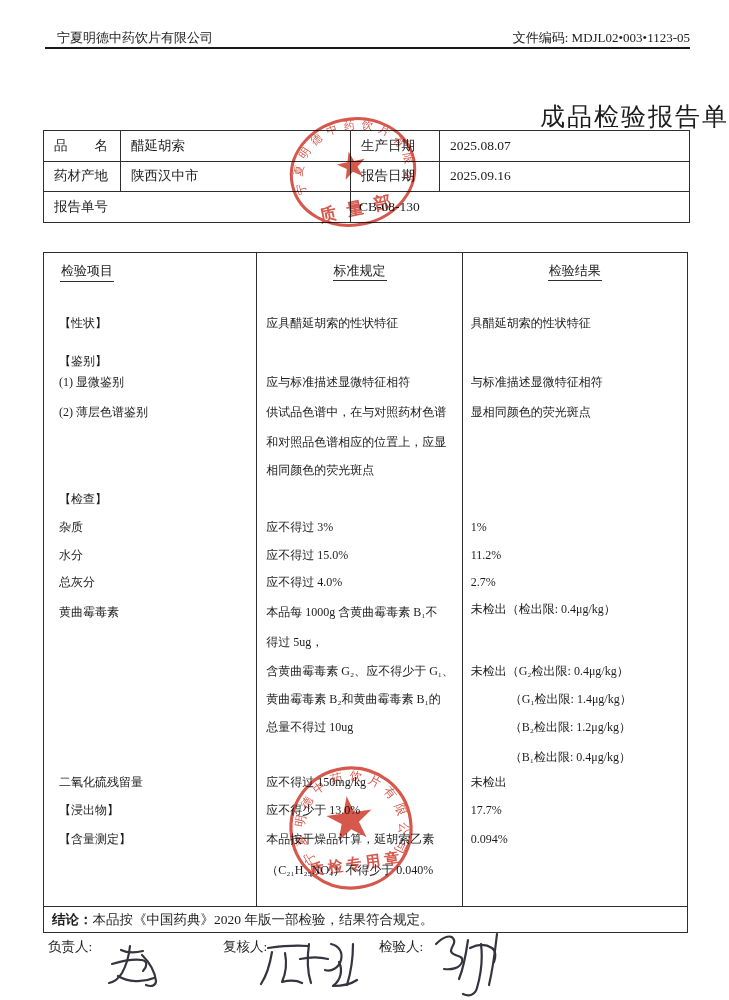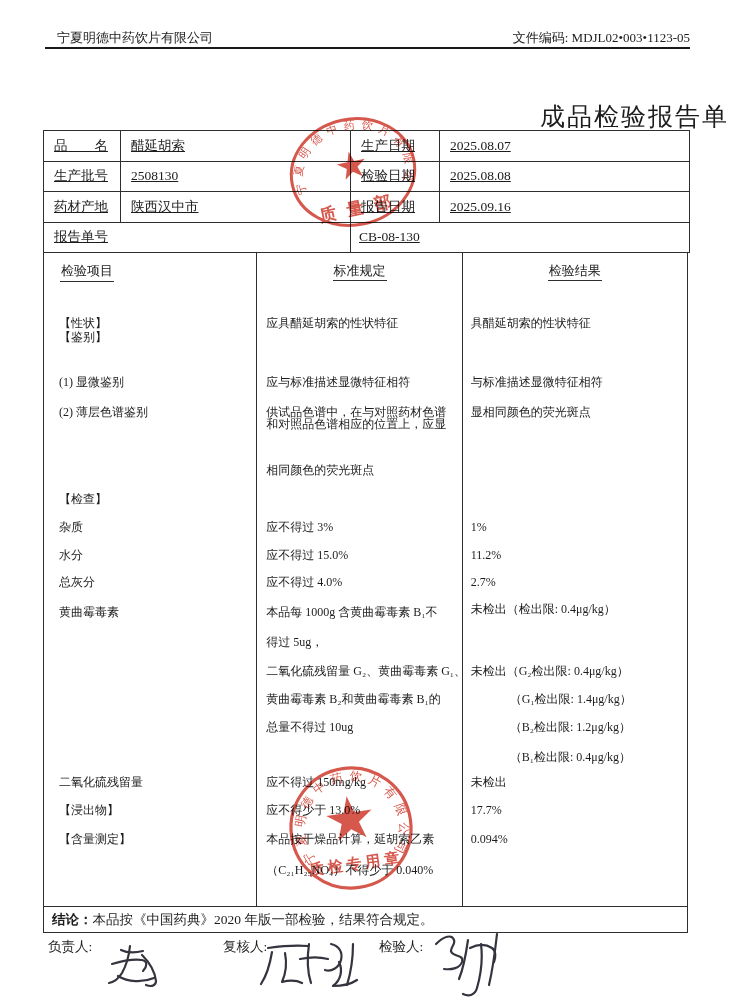--- a/index.html
+++ b/index.html
@@ -8,21 +8,21 @@
   
   .hdr{position:absolute;left:57px;right:39px;top:29px;display:flex;
        justify-content:space-between;align-items:flex-end;font-size:13px;}
   .hdr-rule{position:absolute;left:45px;right:39px;top:47px;border-top:2.5px solid #1a1a1a;}
   .title{position:absolute;left:0;right:0;top:100px;text-align:right;font-size:25px;
          font-weight:normal;letter-spacing:2px;}
   
   table.info{position:absolute;left:43px;top:130px;border-collapse:collapse;table-layout:fixed;}
   table.info{border:1.5px solid #2e2e2e;}
   table.info td{border:1px solid #2e2e2e;height:29.5px;font-size:13.5px;padding:0 0 0 10px;
-                vertical-align:middle;white-space:pre;text-decoration:underline;}
+                vertical-align:middle;white-space:pre;}
   td.w1{width:66px;} td.w2{width:219px;} td.w3{width:78px;} td.w4{width:239px;}
   
   .maintbl{position:absolute;left:43px;top:252px;width:645px;height:655px;
            border:1.5px solid #2e2e2e;box-sizing:border-box;display:flex;}
   .mcol{position:relative;height:100%;box-sizing:border-box;}
   .mcol1{width:214px;border-right:1px solid #2e2e2e;}
   .mcol2{width:206px;border-right:1px solid #2e2e2e;}
   .mcol3{width:225px;}
   .mhead{position:absolute;top:9px;width:100%;text-align:center;font-size:13px;}
   .mhead.left{text-align:left;padding-left:16px;box-sizing:border-box;font-family:Liberation Mono, monospace;}
@@ -56,69 +56,63 @@
 
   <div class="title">成品检验报告单</div>
 
   <table class="info">
     <tbody>
         <tr>
       <td class="w1">品　　名</td>
       <td class="w2">醋延胡索</td>
       <td class="w3">生产日期</td>
       <td class="w4">2025.08.07</td>
-    </tr>
-    <tr>
-      <td class="w1">生产批号</td>
-      <td class="w2">2508130</td>
-      <td class="w3">检验日期</td>
-      <td class="w4">2025.08.08</td>
     </tr>
     <tr>
       <td class="w1">药材产地</td>
       <td class="w2">陕西汉中市</td>
       <td class="w3">报告日期</td>
       <td class="w4">2025.09.16</td>
     </tr>
     <tr>
       <td colspan="2">报告单号</td>
       <td colspan="2" style="padding-left:8px">CB-08-130</td>
     </tr>
   </tbody>
     </table>
 
   <div class="maintbl">
     <div class="mcol mcol1">
       <div class="mhead left"><span>检验项目</span></div>
       <div class="ln" style="top:64px">【性状】</div>
-      <div class="ln" style="top:78px">【鉴别】</div>
+      <div class="ln" style="top:102px">【鉴别】</div>
       <div class="ln" style="top:123px">(1) 显微鉴别</div>
       <div class="ln" style="top:153px">(2) 薄层色谱鉴别</div>
       <div class="ln" style="top:240px">【检查】</div>
       <div class="ln" style="top:268px">杂质</div>
       <div class="ln" style="top:296px">水分</div>
       <div class="ln" style="top:323px">总灰分</div>
       <div class="ln" style="top:353px">黄曲霉毒素</div>
       <div class="ln" style="top:523px">二氧化硫残留量</div>
       <div class="ln" style="top:551px">【浸出物】</div>
       <div class="ln" style="top:580px">【含量测定】</div>
     </div>
     <div class="mcol mcol2">
       <div class="mhead"><span>标准规定</span></div>
       <div class="ln" style="top:64px">应具醋延胡索的性状特征</div>
       <div class="ln" style="top:123px">应与标准描述显微特征相符</div>
       <div class="ln" style="top:153px">供试品色谱中，在与对照药材色谱</div>
-      <div class="ln" style="top:165px">和对照品色谱相应的位置上，应显</div>
+      <div class="ln" style="top:183px">和对照品色谱相应的位置上，应显</div>
       <div class="ln" style="top:211px">相同颜色的荧光斑点</div>
       <div class="ln" style="top:268px">应不得过 3%</div>
       <div class="ln" style="top:296px">应不得过 15.0%</div>
       <div class="ln" style="top:323px">应不得过 4.0%</div>
       <div class="ln" style="top:353px">本品每 1000g 含黄曲霉毒素 B₁不</div>
       <div class="ln" style="top:383px">得过 5ug，</div>
-      <div class="ln" style="top:412px">二氧化硫残留量 G₂、黄曲霉毒素 G₁、</div>
+      <div class="ln" style="top:412px">含黄曲霉毒素 G₂、应不得少于 G₁、</div>
       <div class="ln" style="top:440px">黄曲霉毒素 B₂和黄曲霉毒素 B₁的</div>
       <div class="ln" style="top:468px">总量不得过 10ug</div>
       <div class="ln" style="top:523px">应不得过 150mg/kg</div>
       <div class="ln" style="top:551px">应不得少于 13.0%</div>
       <div class="ln" style="top:580px">本品按干燥品计算，延胡索乙素</div>
       <div class="ln" style="top:611px">（C₂₁H₂₅NO₄）不得少于 0.040%</div>
     </div>
     <div class="mcol mcol3">
       <div class="mhead"><span>检验结果</span></div>
       <div class="ln" style="top:64px">具醋延胡索的性状特征</div>

